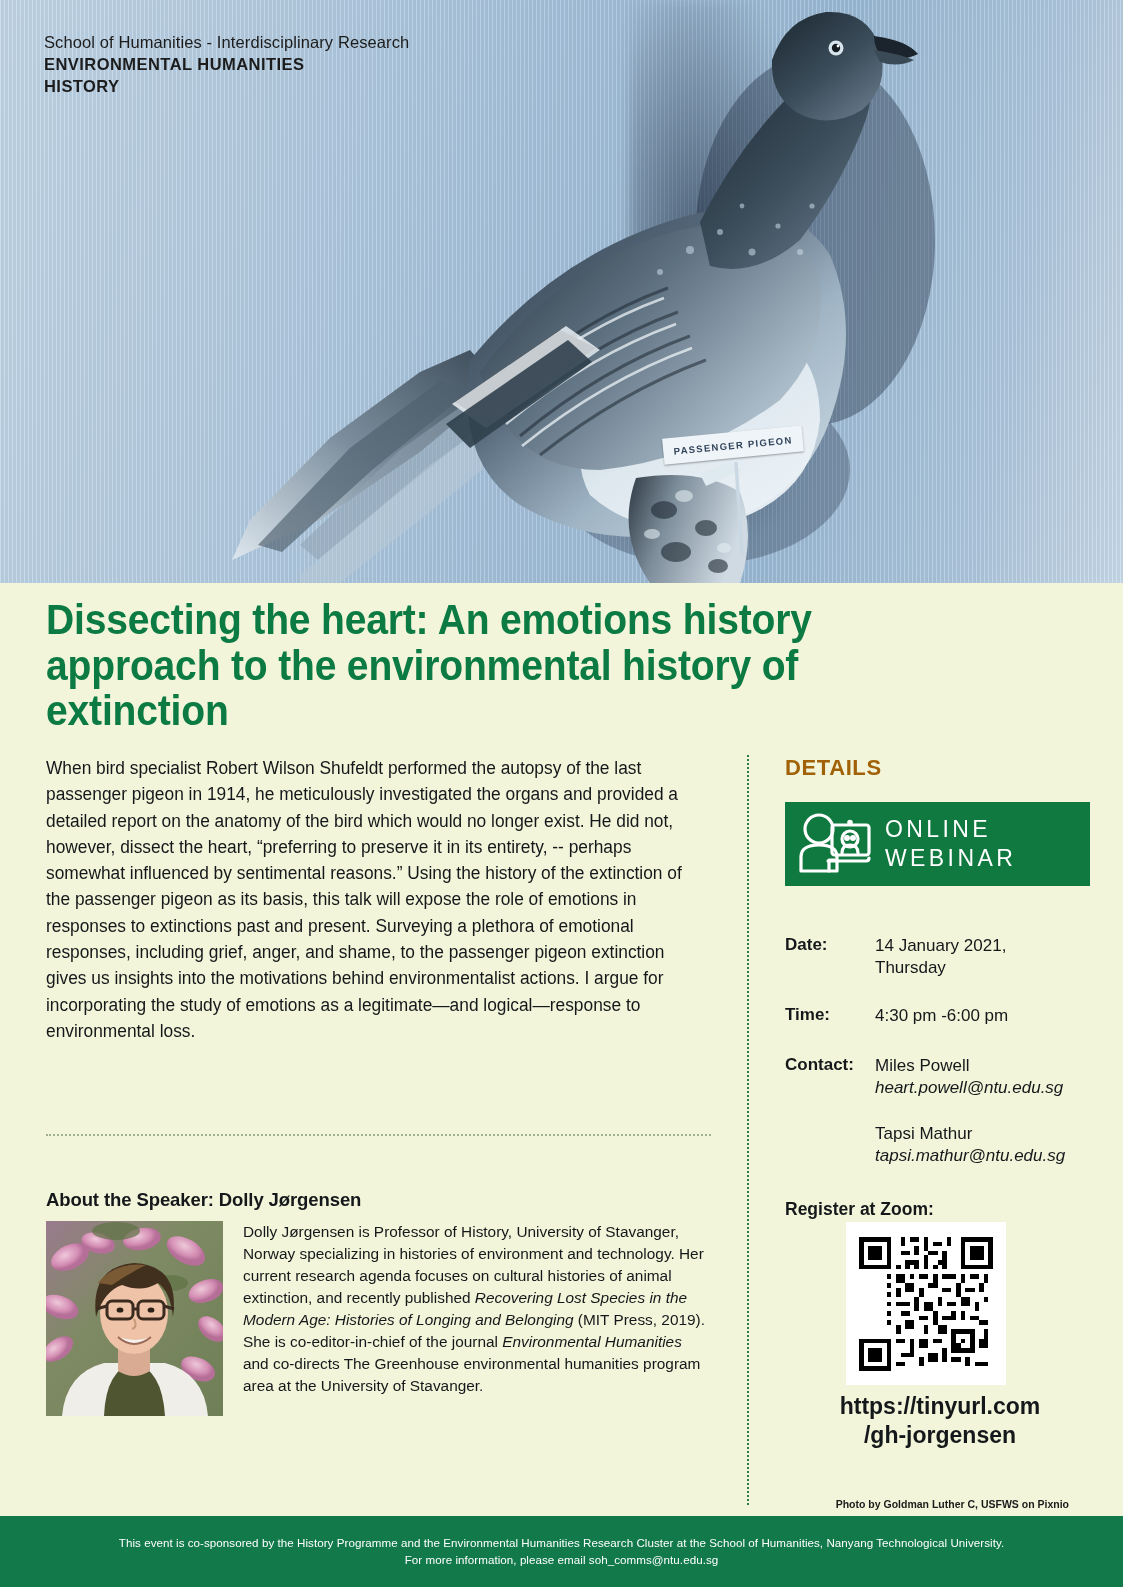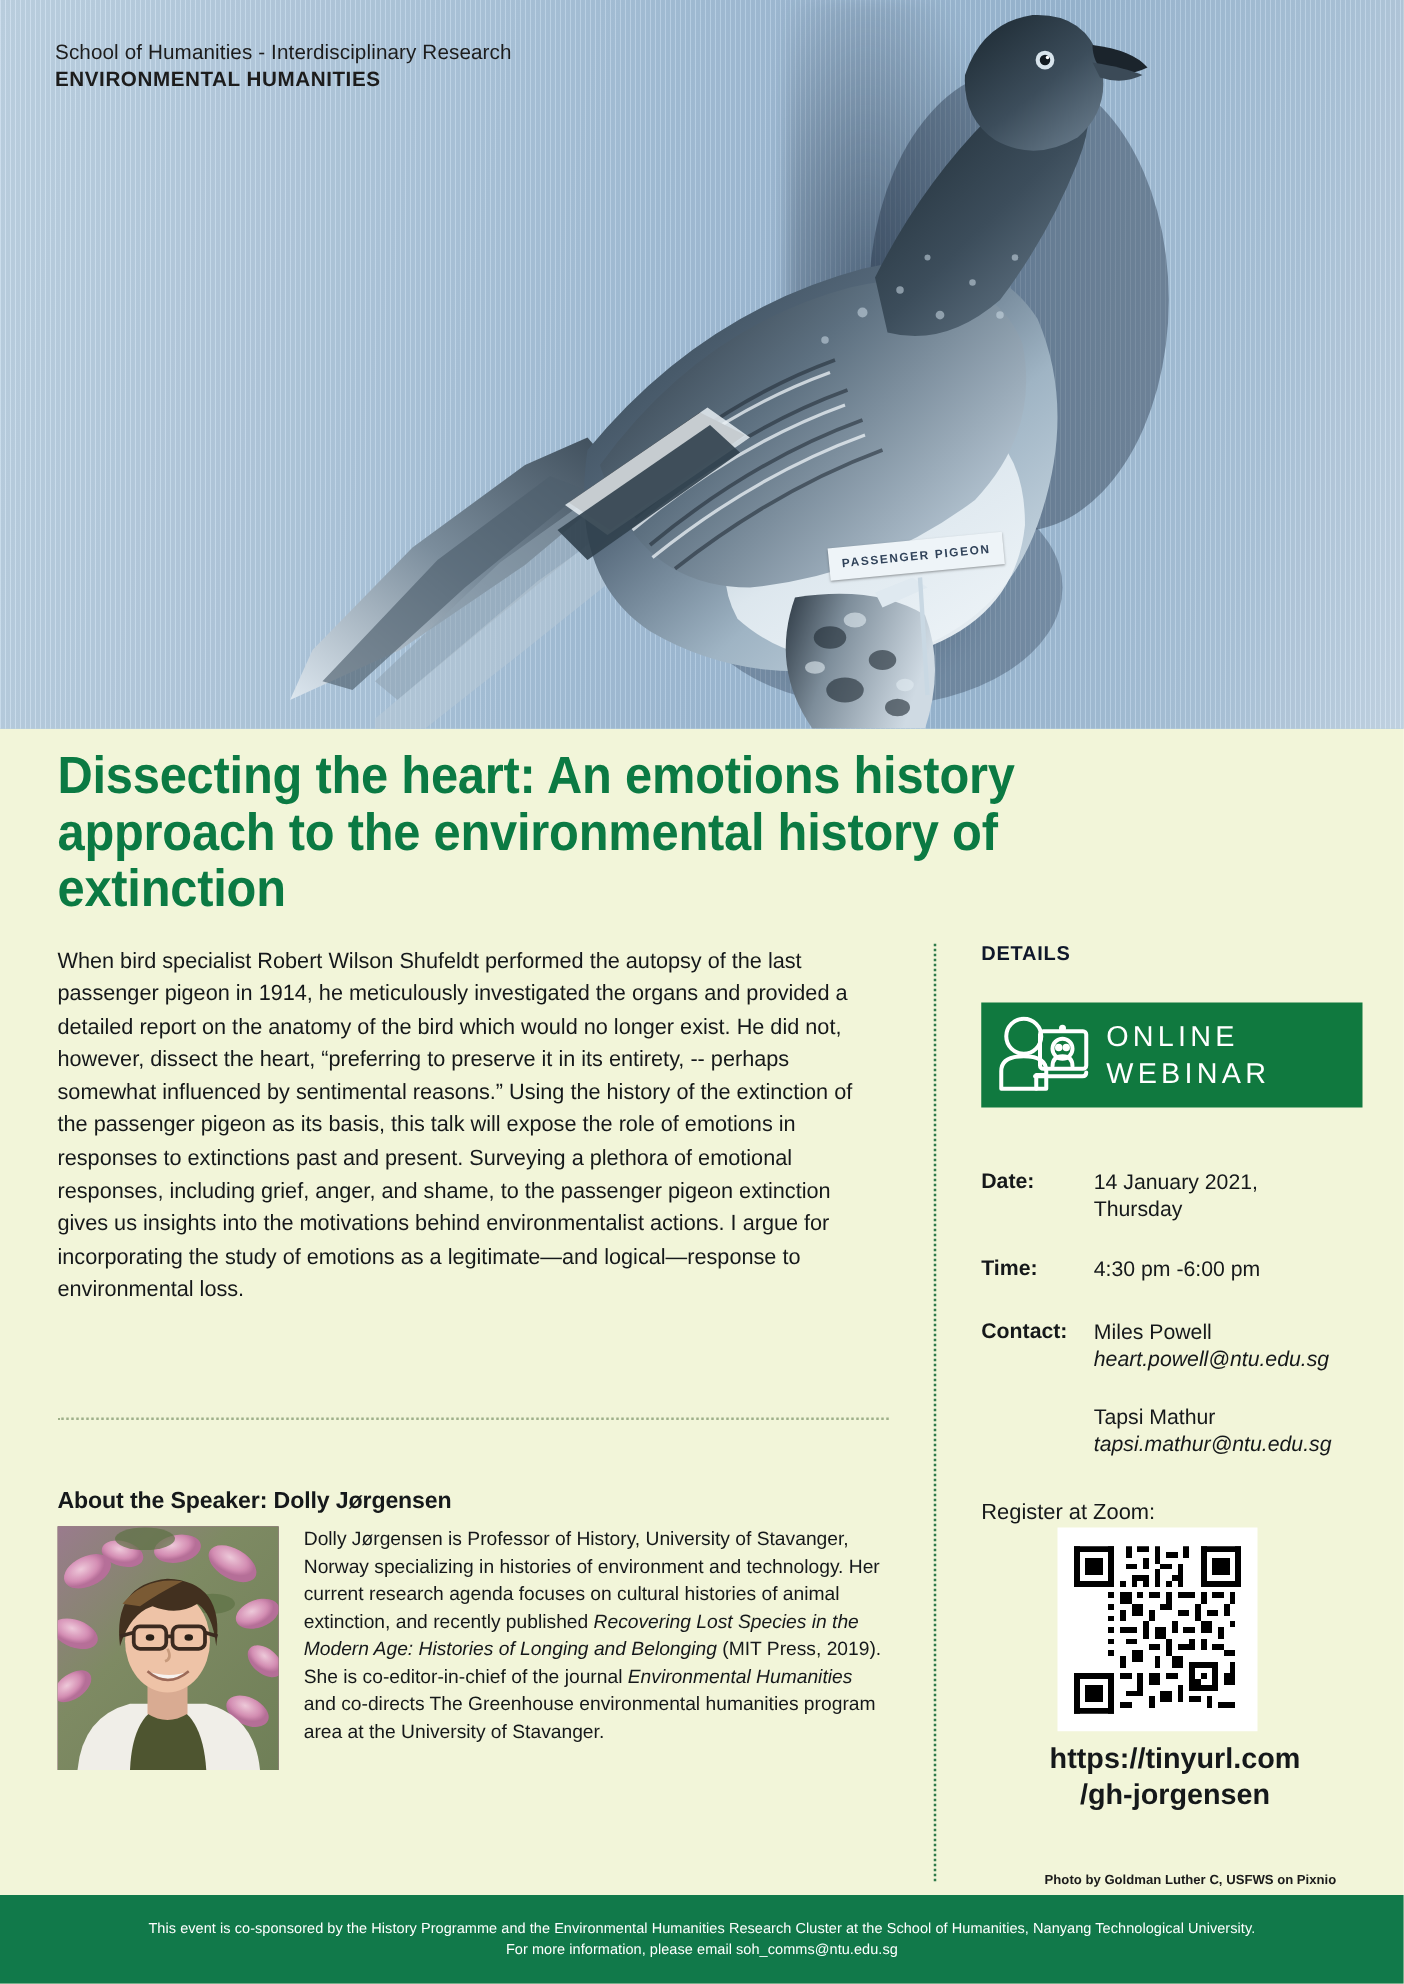--- a/index.html
+++ b/index.html
@@ -96,40 +96,40 @@
   }
   .speaker-bio {
     position:absolute; left:243px; top:638px; width:466px;
     font-size:15.4px; line-height:1.432; color:#15181a;
   }
   .speaker-bio i { font-style:italic; }
 
   
   .details-label {
     position:absolute; left:785px; top:172px;
-    font-size:16px; font-weight:700; color:#0f172a; letter-spacing:.6px;
+    font-size:22px; font-weight:700; color:#a16207; letter-spacing:.6px;
   }
   .webinar-badge {
     position:absolute; left:785px; top:219px; width:305px; height:84px;
     background:#10793f; display:flex; align-items:center;
   }
   .webinar-icon { width:100px; flex:0 0 100px; display:flex; align-items:center; justify-content:center; }
   .webinar-text {
     color:#ffffff; font-size:23px; font-weight:500;
     letter-spacing:3.4px; line-height:1.28;
   }
 
   .kv { position:absolute; left:785px; width:310px; font-size:17px; color:#15181a; }
   .kv .k { position:absolute; left:0; top:0; font-weight:700; }
   .kv .v { position:absolute; left:90px; top:0; line-height:1.3; }
   .kv .v em { font-style:italic; display:block; }
 
   .register-label {
     position:absolute; left:785px; top:1199px;
-    font-size:17.5px; font-weight:400; color:#15181a;
+    font-size:17.5px; font-weight:700; color:#15181a;
   }
   .qr-panel {
     position:absolute; left:846px; top:1222px; width:160px; height:163px;
     background:#ffffff; display:flex; align-items:center; justify-content:center;
   }
   .qr-url {
     position:absolute; left:785px; top:1392px; width:310px;
     text-align:center; font-size:23px; font-weight:700; color:#15181a;
     line-height:1.27;
   }
@@ -265,20 +265,21 @@
     </svg>
   </div>
 
   <div class="tag-label">
     <span>PASSENGER PIGEON</span>
   </div>
 
   <div class="hero-head">
     <div class="l1">School of Humanities - Interdisciplinary Research</div>
     <div class="l2">ENVIRONMENTAL HUMANITIES</div>
+    <div class="l3">HISTORY</div>
   </div>
 </div>
 
 <div class="content">
   <h1 class="title">Dissecting the heart: An emotions history approach to the environmental history of extinction</h1>
   <p class="abstract">When bird specialist Robert Wilson Shufeldt performed the autopsy of the last passenger pigeon in 1914, he meticulously investigated the organs and provided a detailed report on the anatomy of the bird which would no longer exist. He did not, however, dissect the heart, “preferring to preserve it in its entirety, -- perhaps somewhat influenced by sentimental reasons.” Using the history of the extinction of the passenger pigeon as its basis, this talk will expose the role of emotions in responses to extinctions past and present. Surveying a plethora of emotional responses, including grief, anger, and shame, to the passenger pigeon extinction gives us insights into the motivations behind environmentalist actions. I argue for incorporating the study of emotions as a legitimate—and logical—response to environmental loss.</p>
   <div class="hdivider"></div>
 </div>
 
 <div class="vdivider" style="top:755px;"></div>

